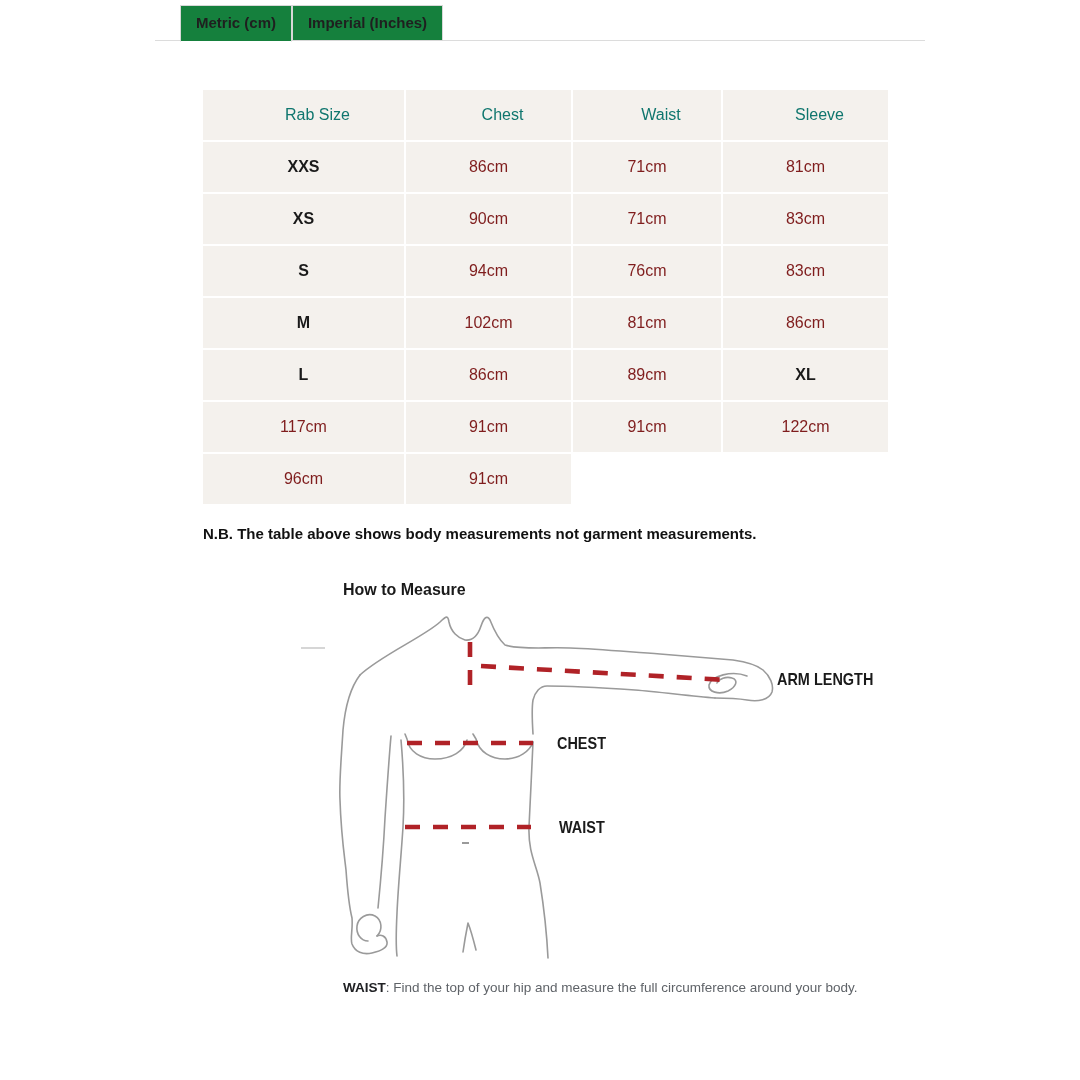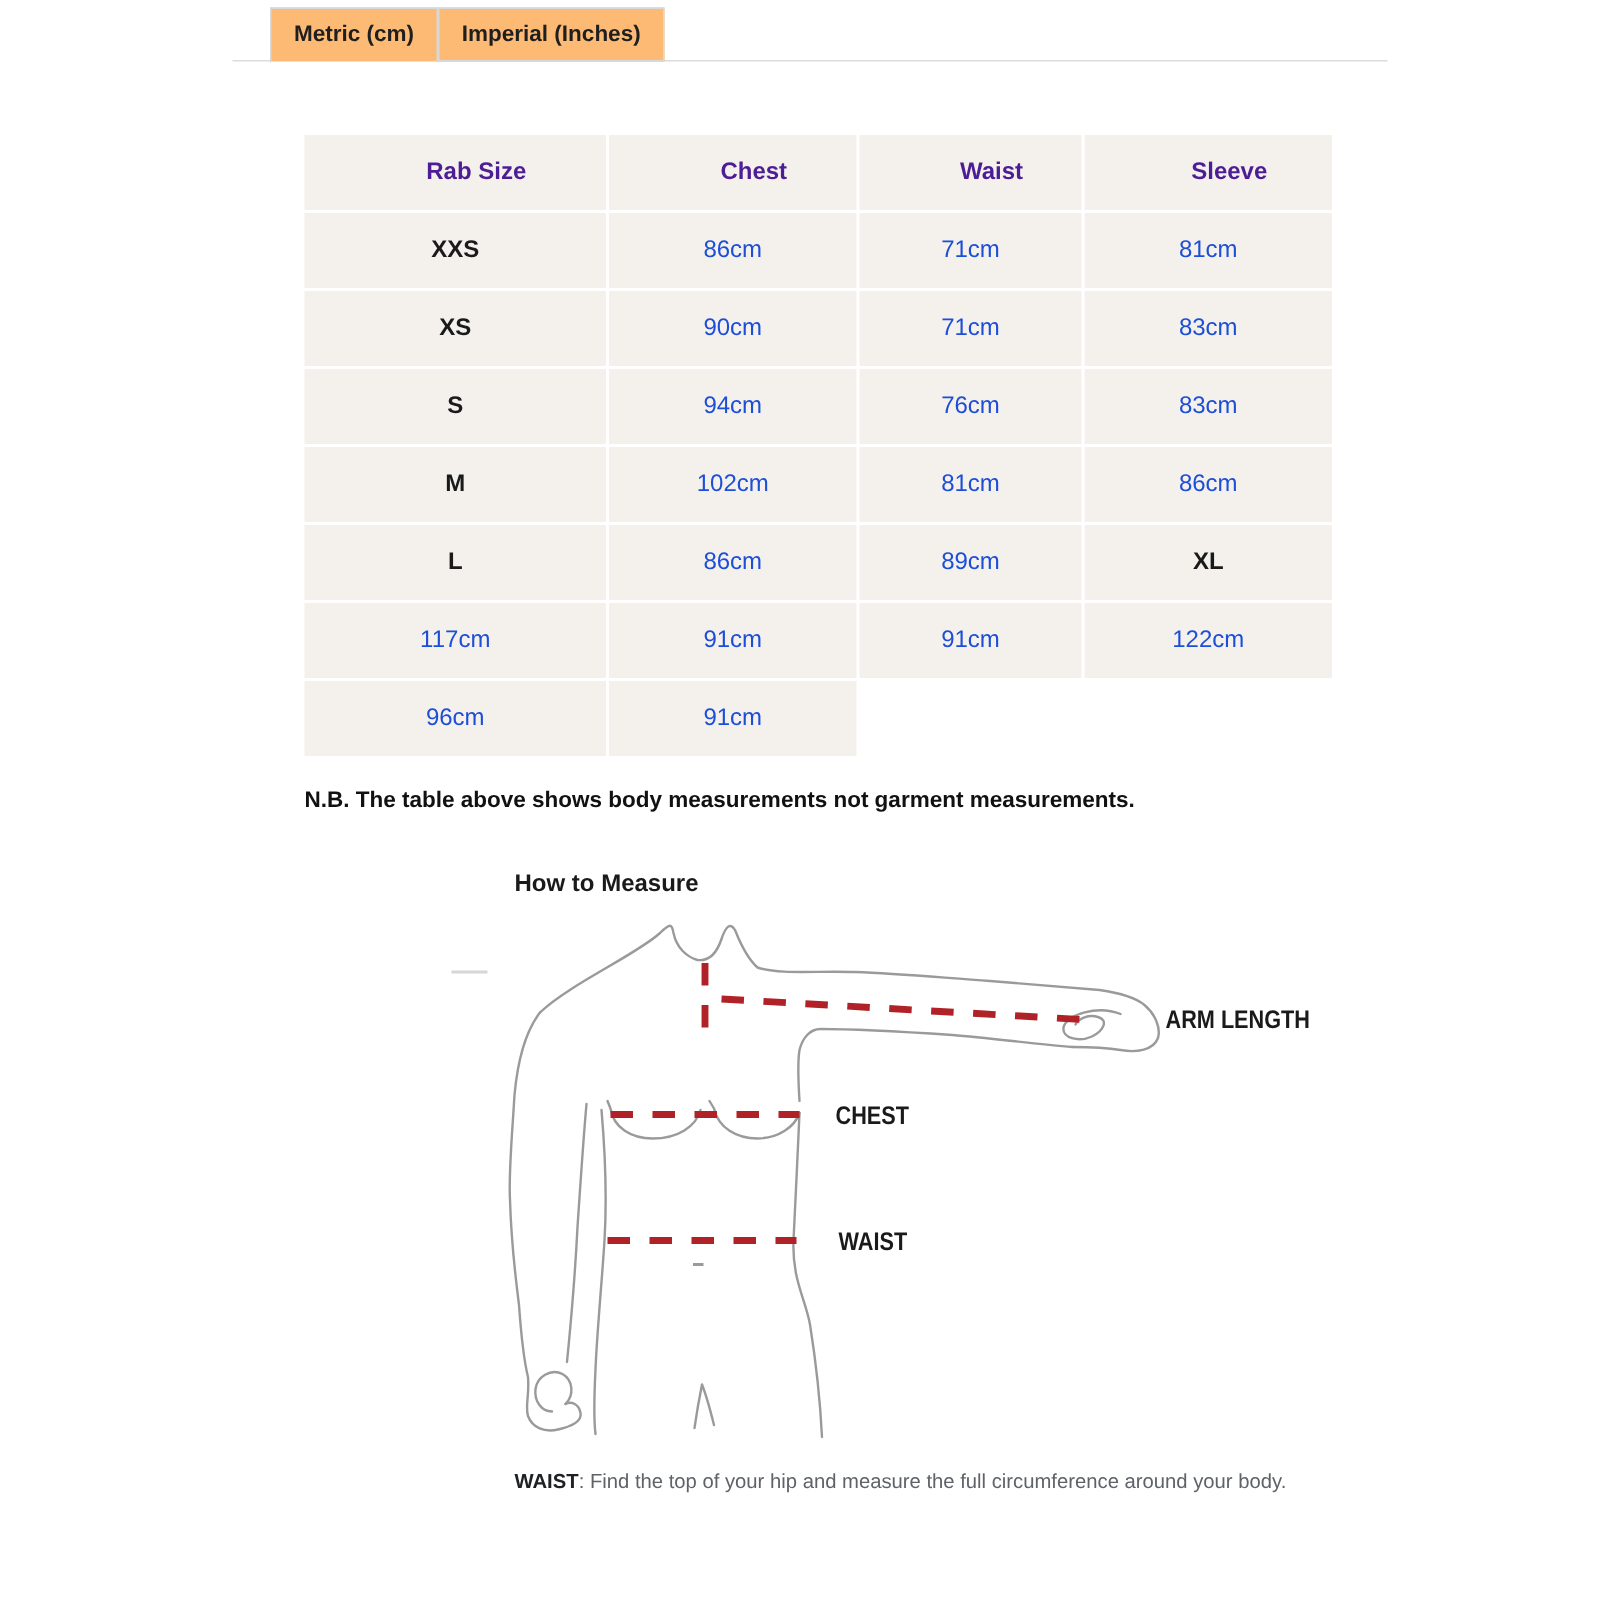--- a/index.html
+++ b/index.html
@@ -2,36 +2,36 @@
 <html><head>
 <meta charset="utf-8">
 <style>
   * { margin:0; padding:0; box-sizing:border-box; }
   html,body { width:1080px; height:1080px; background:#ffffff;
               font-family:"Liberation Sans", sans-serif; position:relative; }
 
   
   .tabbar { position:absolute; left:155px; top:5px; width:770px; height:36px;
             border-bottom:1px solid #dcdcdc; }
-  .tab { position:absolute; top:0; height:36px; line-height:34px; background:#fdba74;
+  .tab { position:absolute; top:0; height:36px; line-height:34px; background:#15803d;
          border:1px solid #d8d8d8; font-weight:bold; font-size:15px; color:#1f1f1f;
          text-align:center; cursor:pointer; }
   .tab.active { border-bottom:1px solid #ffffff; height:37px; z-index:2; }
   .tab1 { left:25px; width:112px; }
   .tab2 { left:137px; width:151px; }
 
   
   .size-table { position:absolute; left:203px; top:90px; width:683px;
                 display:grid; grid-template-columns:201px 165px 148px 165px;
                 gap:2px; background:#ffffff; }
   .cell { background:#f4f1ed; height:50px; display:flex; align-items:center;
           justify-content:center; font-size:16px; }
-  .cell.hdr { font-weight:bold; color:#4c1d95;padding-left:28px; }
+  .cell.hdr { font-weight:normal; color:#0f766e;padding-left:28px; }
   .cell.size { font-weight:bold; color:#1a1a1a; }
-  .cell.val { color:#1d4ed8;text-align:right; }
+  .cell.val { color:#7f1d1d;text-align:right; }
 
   .nb-note { position:absolute; left:203px; top:525px; font-size:15px;
              font-weight:bold; color:#111; }
 
   .htm-title { position:absolute; left:343px; top:581px; font-size:16px;
                font-weight:bold; color:#1a1a1a; }
 
   
   .figure-svg { position:absolute; left:295px; top:608px; width:490px; height:360px; }
   .diag-label { position:absolute; font-weight:bold; font-size:17px; color:#1a1a1a;

